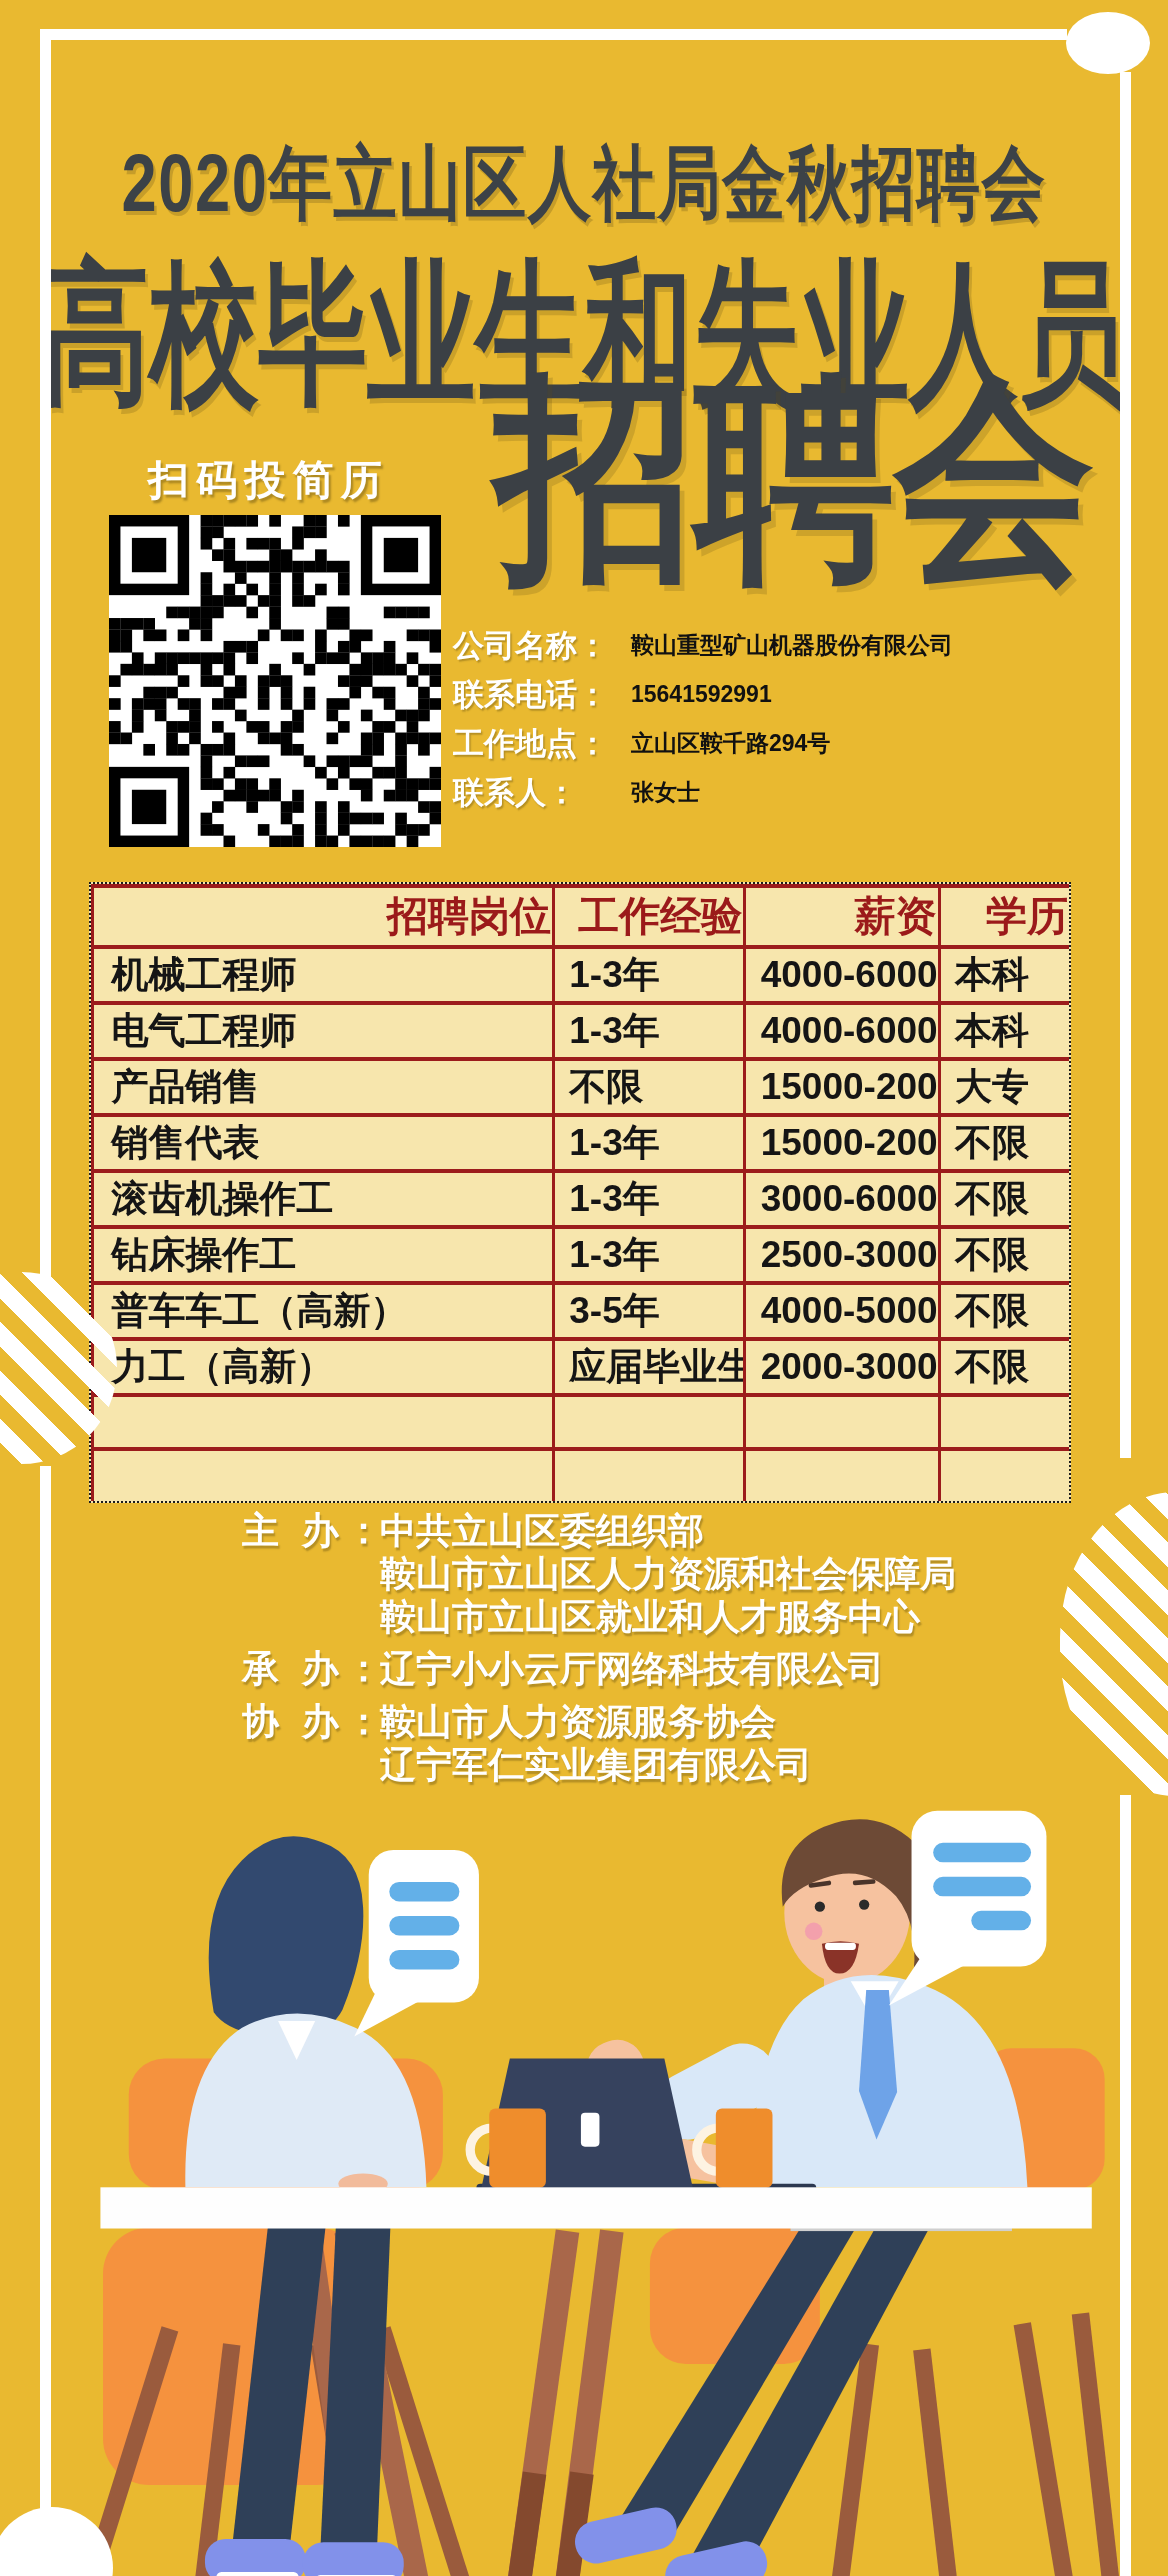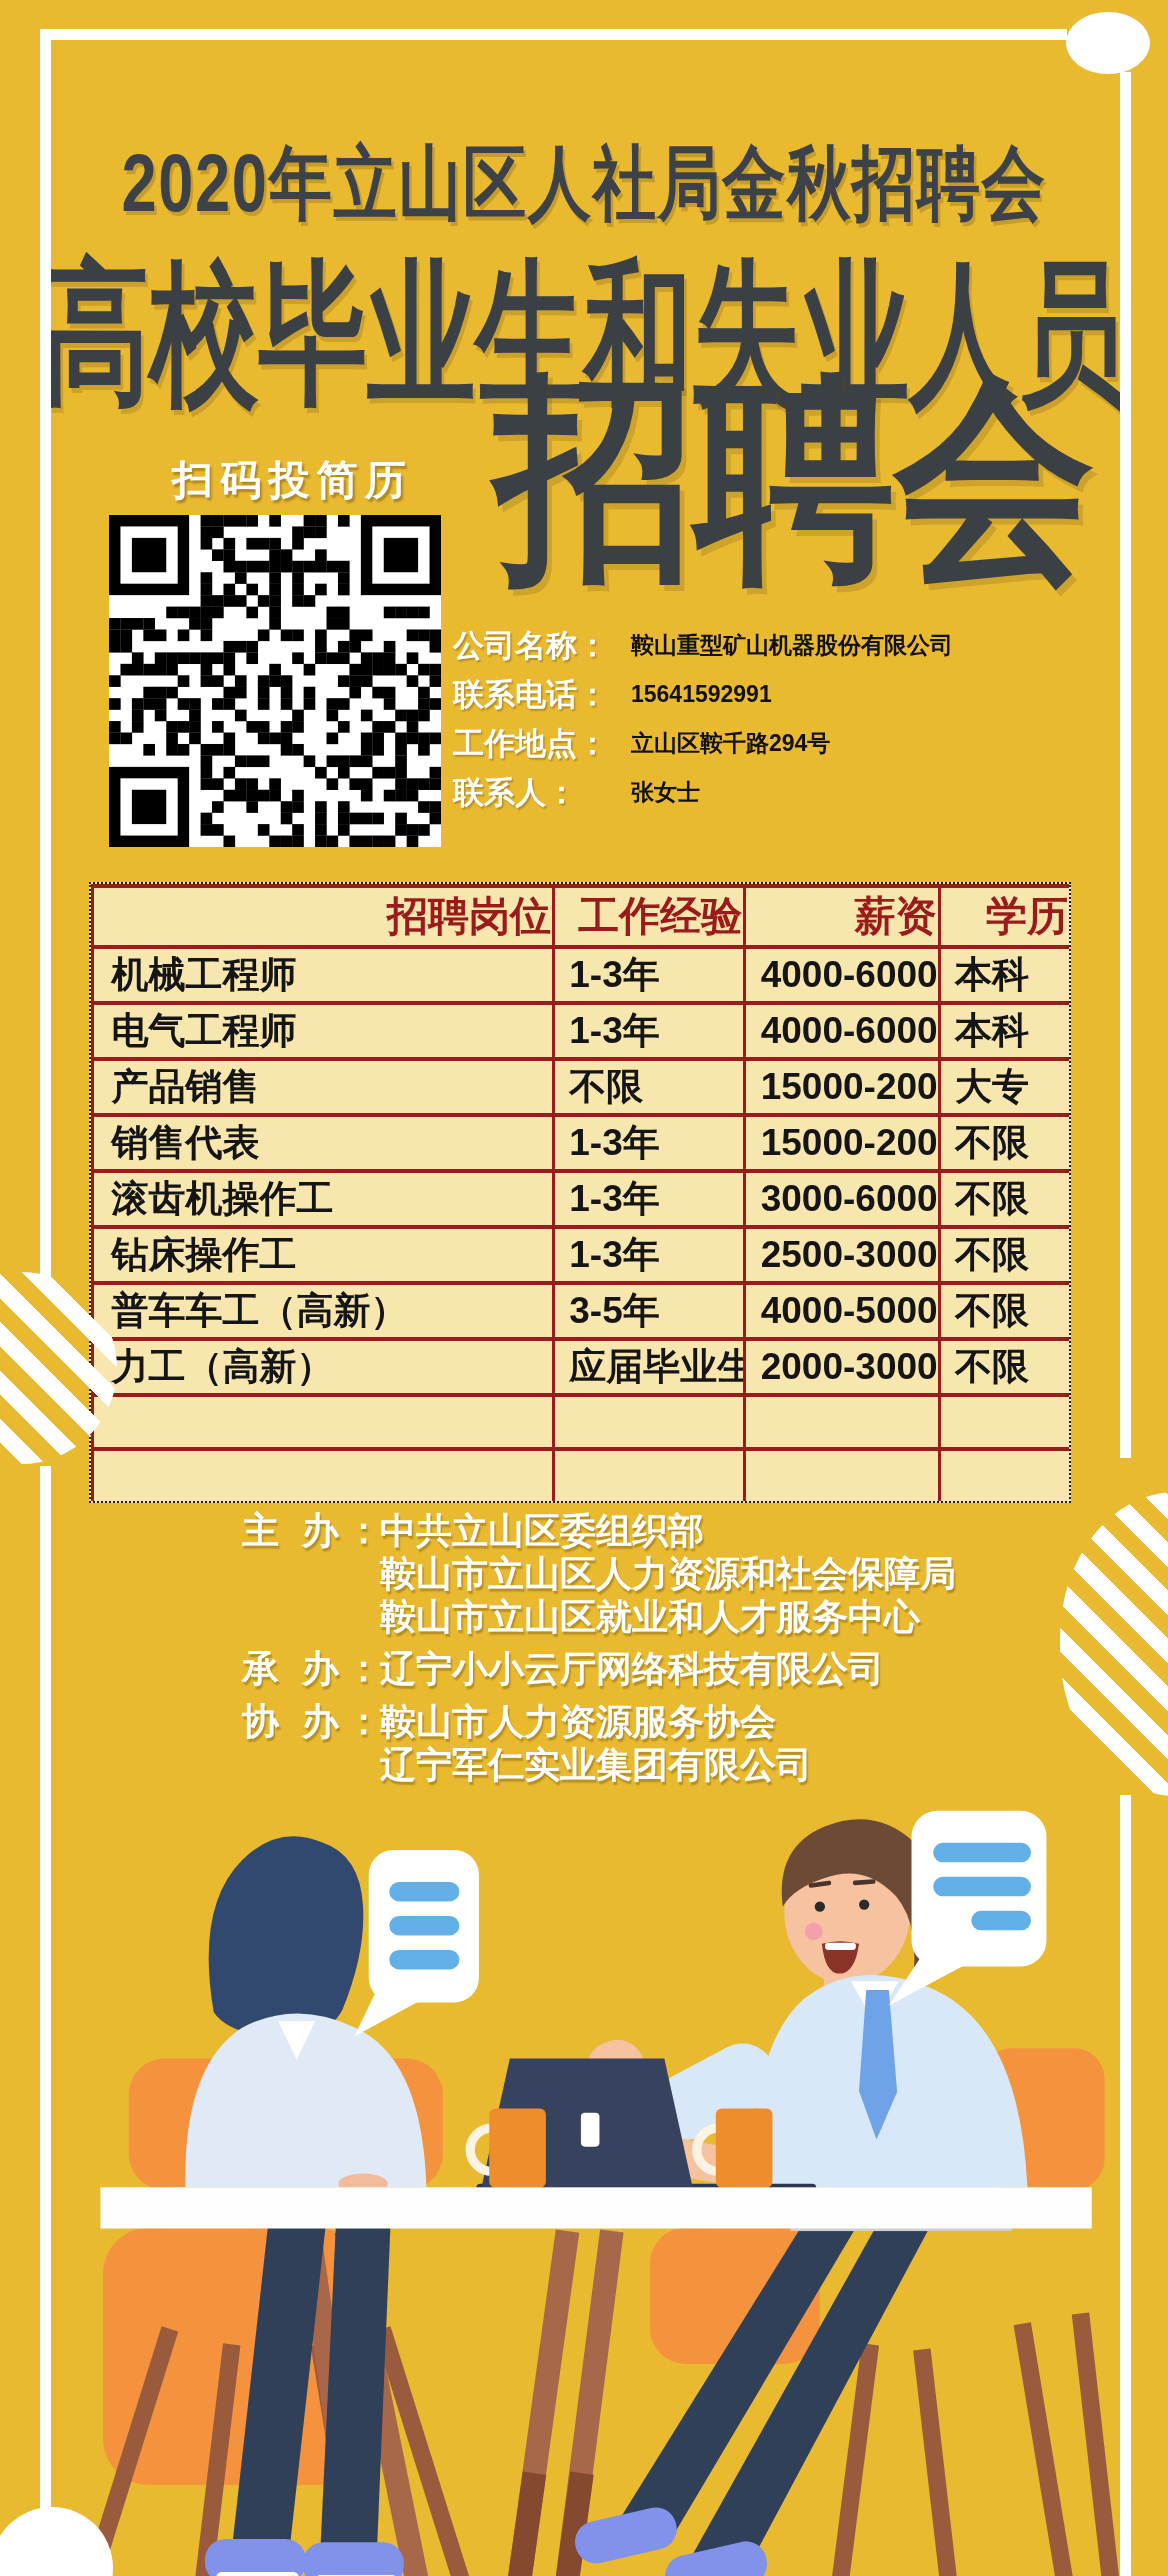--- a/index.html
+++ b/index.html
@@ -36,21 +36,21 @@
     transform-origin:center top;white-space:nowrap;
     font-size:155px;font-weight:900;color:#3b4045;
     text-shadow:4.1px 5.2px 0 rgba(94,76,18,.22);
   }
   .bigword{
     position:absolute;left:495px;top:367px;transform:scaleX(.90);transform-origin:left top;
     font-size:222px;line-height:1;font-weight:900;color:#3b4045;white-space:nowrap;
     text-shadow:5.2px 6.2px 0 rgba(94,76,18,.20);
   }
   .qr-caption{
-    position:absolute;left:172px;top:453px;
+    position:absolute;left:148px;top:453px;
     font-size:41px;font-weight:700;color:#ffffff;letter-spacing:7.2px;
     text-shadow:2.1px 3.1px 2.1px rgba(60,45,5,.35);
   }
   .qr{position:absolute;left:109px;top:515px;width:332px;height:332px;}
   
   .company{position:absolute;left:453px;top:621px;z-index:5;}
   .company .row{display:flex;align-items:center;height:49px;}
   .company .lab{
     width:178px;font-size:31px;font-weight:900;color:#ffffff;
     text-shadow:1.5px 2.1px 1.5px rgba(60,45,5,.30);white-space:nowrap;

